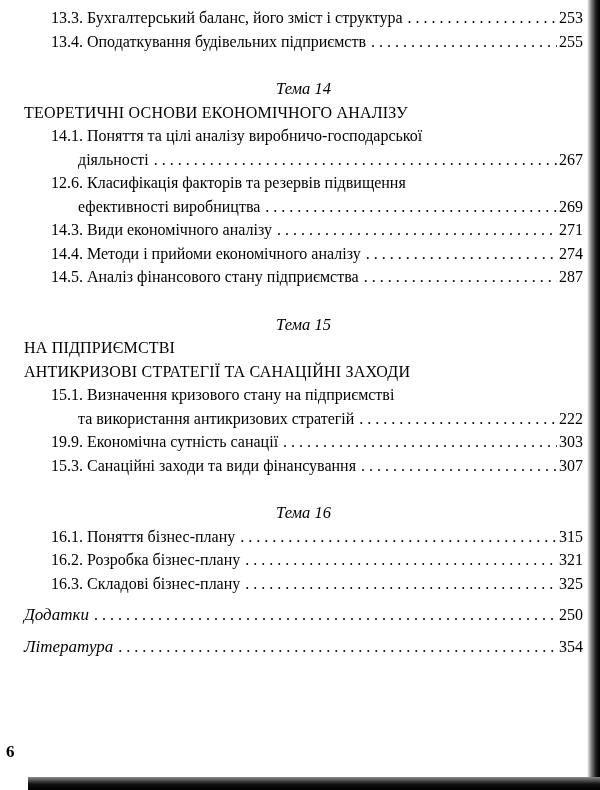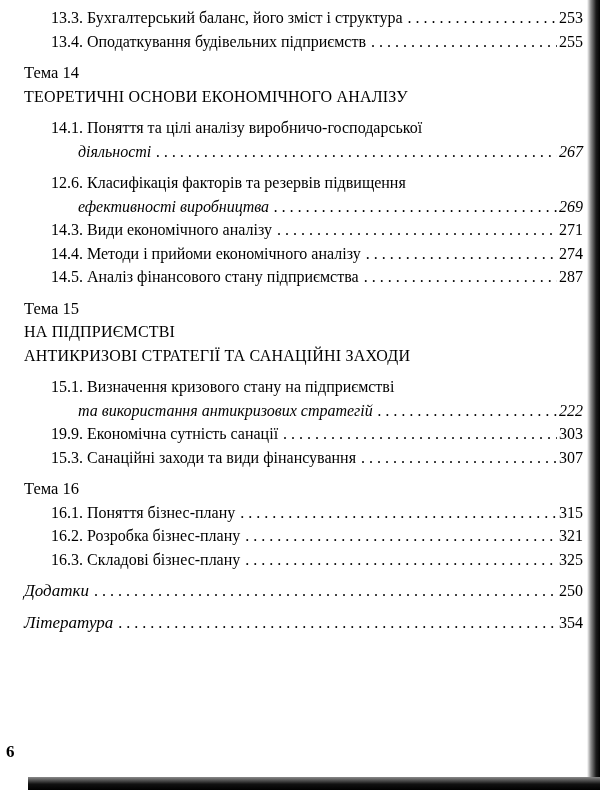--- a/index.html
+++ b/index.html
@@ -12,41 +12,42 @@
     font-family: "Liberation Serif", "DejaVu Serif", serif;
     font-size: 16px;
     color: #000000;
   }
   .content {
     position: relative;
     padding: 6px 17px 0 24px;
     line-height: 23.5px;
   }
   .theme-label {
+    font-style: italic;
     font-size: 16.5px;
-    margin-top: 8px;
+    margin-top: 24px;
     white-space: nowrap;
+    text-align: center;
   }
   .section-title {
     font-size: 16px;
     letter-spacing: 0.2px;
     white-space: nowrap;
   }
   .entry {
     display: flex;
     align-items: baseline;
     padding-left: 27px;
   }
   .entry .text { white-space: nowrap; }
   .line1 {
     padding-left: 27px;
     white-space: nowrap;
-    margin-top: 8px;
   }
-  .entry.cont { padding-left: 54px; font-style: italic; }
+  .entry.cont { padding-left: 54px; }
   .dots {
     flex: 1 1 auto;
     overflow: hidden;
     white-space: nowrap;
     margin-left: 5px;
     margin-right: 2px;
   }
   .pageno { white-space: nowrap; }
   .entry.backmatter {
     padding-left: 0;

